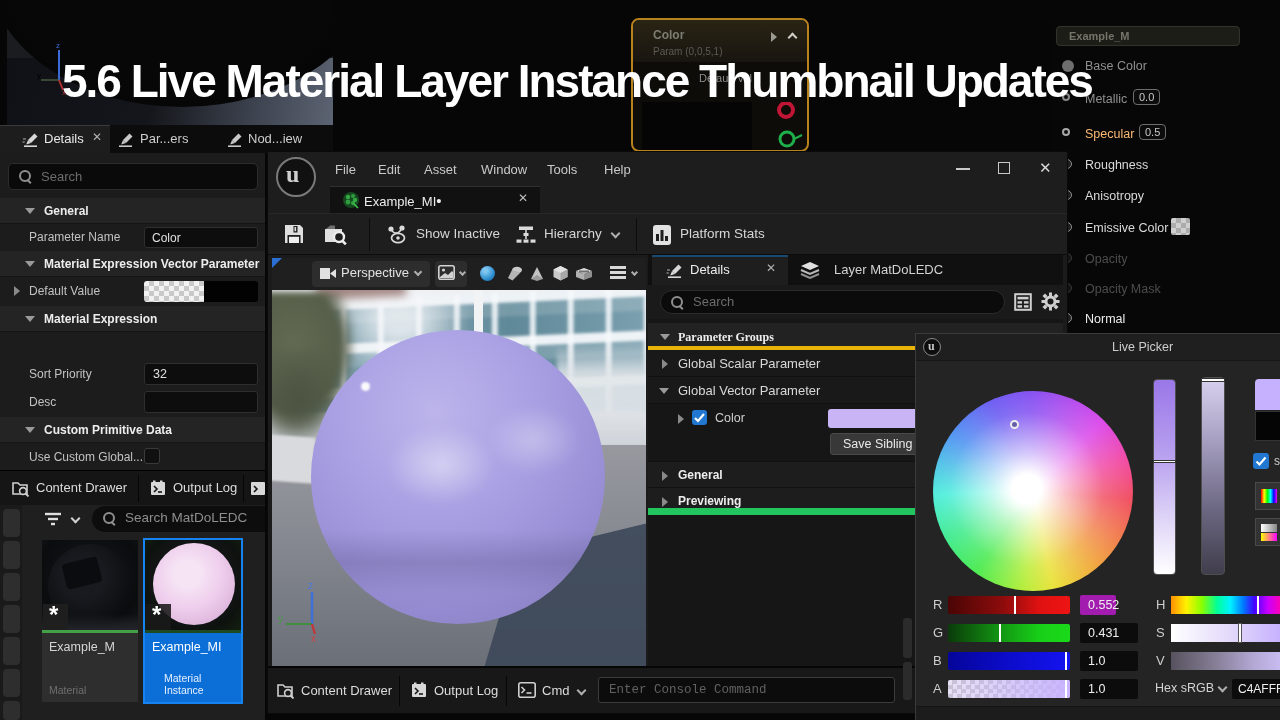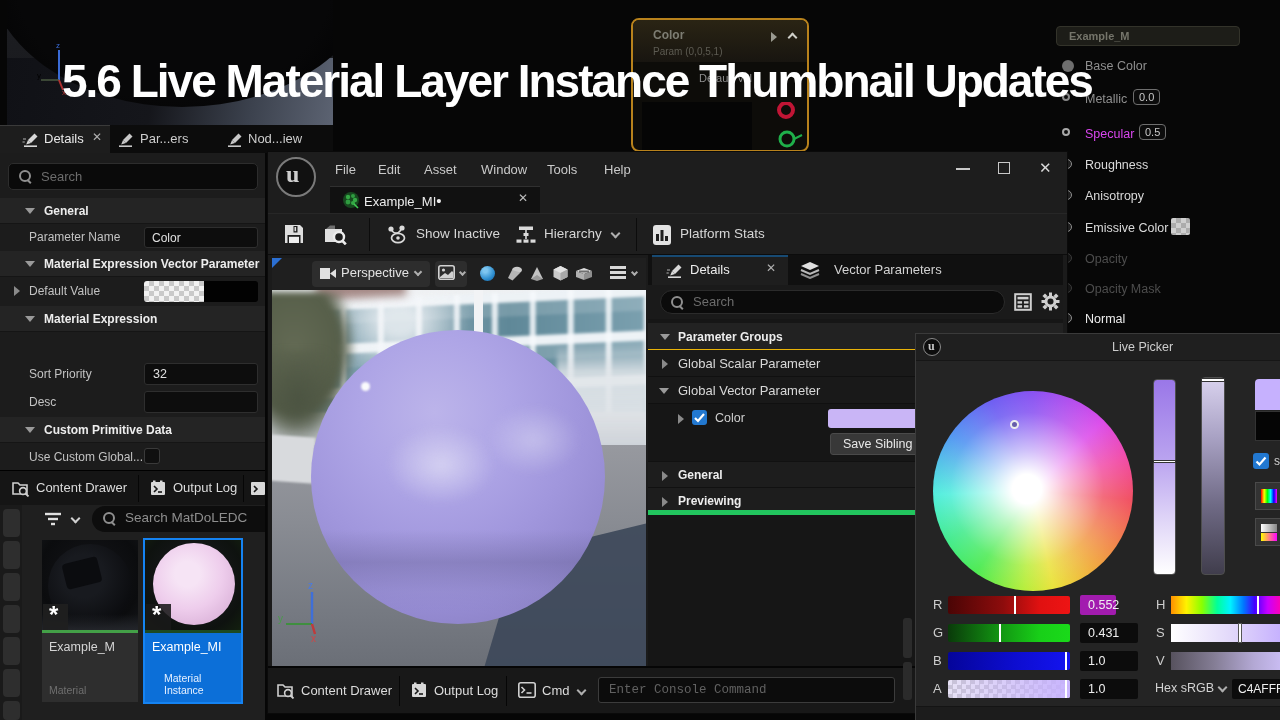--- a/index.html
+++ b/index.html
@@ -64,21 +64,21 @@
           <span class="pin" style="background:#6e6e6e;"></span>
           <span class="pintxt" style="color:#8f8f8f;">Base Color</span>
         </div>
       <div class="pinrow" style="top:70px;">
           <span class="pin" style="border:2.5px solid #8a8a8a; width:8px; height:8px; background:#0c0c0c;"></span>
           <span class="pintxt" style="color:#8f8f8f;">Metallic</span>
           <span class="pinbox" style="left:83px;">0.0</span>
         </div>
       <div class="pinrow" style="top:105px;">
           <span class="pin" style="border:2.5px solid #a8a8a8; width:8px; height:8px; background:#0c0c0c;"></span>
-          <span class="pintxt" style="color:#d946ef;">Specular</span>
+          <span class="pintxt" style="color:#fdba74;">Specular</span>
           <span class="pinbox" style="left:89px;">0.5</span>
         </div>
       <div class="pinrow" style="top:136px;">
           <span class="pin" style="background:linear-gradient(90deg,#d0d0d0 52%,#1f1f1f 52%); border:1px solid #8f8f8f; width:10px; height:10px;"></span>
           <span class="pintxt" style="color:#dadada;">Roughness</span>
         </div>
       <div class="pinrow" style="top:167px;">
           <span class="pin" style="background:linear-gradient(90deg,#d0d0d0 45%,#1f1f1f 45%); border:1px solid #8f8f8f; width:10px; height:10px;"></span>
           <span class="pintxt" style="color:#dadada;">Anisotropy</span>
         </div>
@@ -427,21 +427,21 @@
             <line x1="0.5" y1="11" x2="2.8" y2="11" stroke="#9a9a9a" stroke-width="1.2"></line>
             <path d="M2 15.2 L15 15.2" stroke="#d8d8d8" stroke-width="1.6"></path>
           </svg>
         <span class="abs" style="left:42px; top:7px; color:#ededed; font-size:13px;">Details</span>
         <span class="abs" style="left:118px; top:6px; color:#b0b0b0; font-size:12px;">✕</span>
         <svg class="abs" style="left:152px; top:6px;" width="20" height="18" viewBox="0 0 20 18">
           <path d="M10 1 L19 5 L10 9 L1 5 Z" fill="#e0e0e0"></path>
           <path d="M1 9 L10 13 L19 9" fill="none" stroke="#b9b9b9" stroke-width="2"></path>
           <path d="M1 13 L10 17 L19 13" fill="none" stroke="#8f8f8f" stroke-width="2"></path>
         </svg>
-        <span class="abs" style="left:186px; top:7px; color:#d2d2d2; font-size:13px;">Vector Parameters</span>
+        <span class="abs" style="left:186px; top:7px; color:#d2d2d2; font-size:13px;">Layer MatDoLEDC</span>
       </div>
 
       <div class="abs" style="left:0; top:30px; width:415px; height:34px; background:#1a1a1a;">
         <div class="abs" style="left:12px; top:5px; width:345px; height:24px; background:#0b0b0b; border-radius:12px; border:1px solid #2b2b2b;">
           <div class="mag" style="position:absolute; left:10px; top:5px;"></div>
           <span style="position:absolute; left:32px; top:3px; color:#6c6c6c; font-size:13px;">Search</span>
         </div>
         <svg class="abs" style="left:366px; top:8px;" width="18" height="18" viewBox="0 0 18 18">
           <rect x="1.2" y="1.2" width="15.6" height="15.6" fill="none" stroke="#cfcfcf" stroke-width="2"></rect>
           <rect x="3.5" y="3.8" width="11" height="2.6" fill="#cfcfcf"></rect>
@@ -459,21 +459,21 @@
             <rect x="2.2" y="2.2" width="3.6" height="3.6" transform="rotate(45 4 4)"></rect>
             <rect x="13.2" y="13.2" width="3.6" height="3.6" transform="rotate(45 15 15)"></rect>
             <rect x="13.2" y="2.2" width="3.6" height="3.6" transform="rotate(45 15 4)"></rect>
             <rect x="2.2" y="13.2" width="3.6" height="3.6" transform="rotate(45 4 15)"></rect>
             <circle cx="9.5" cy="9.5" r="6"></circle>
           </g>
           <circle cx="9.5" cy="9.5" r="3" fill="#1a1a1a"></circle>
         </svg>
       </div>
 
-      <div class="abs" style="left:0; top:68px; width:415px; height:27px; background:#222222; border-bottom:1px solid #eab308;">
+      <div class="abs" style="left:0; top:68px; width:415px; height:27px; background:#222222; border-bottom:4px solid #eab308;font-family:Liberation Serif, serif;">
         <div class="tri-down abs" style="left:12px; top:11px;"></div>
         <span class="hdr abs" style="left:30px; top:7px;">Parameter Groups</span>
       </div>
       <div class="abs" style="left:0; top:95px; width:415px; height:27px; background:#191919; border-bottom:1px solid #101010;">
         <div class="tri-right abs" style="left:14px; top:9px;"></div>
         <span class="abs" style="left:30px; top:6px; color:#d8d8d8; font-size:13px;">Global Scalar Parameter</span>
       </div>
       <div class="abs" style="left:0; top:122px; width:415px; height:27px; background:#191919; border-bottom:1px solid #101010;">
         <div class="tri-down abs" style="left:11px; top:11px;"></div>
         <span class="abs" style="left:30px; top:6px; color:#d8d8d8; font-size:13px;">Global Vector Parameter</span>
@@ -488,21 +488,21 @@
         <span class="abs" style="left:67px; top:7px; color:#cfcfcf; font-size:12.5px;">Color</span>
         <div class="abs" style="left:180px; top:5px; width:115px; height:19px; background:#c9b5f6; border-radius:3px;"></div>
       </div>
       <div class="abs" style="left:182px; top:178px; width:113px; height:22px; background:#383838; border:1px solid #4a4a4a; border-radius:3px;">
         <span style="position:absolute; left:12px; top:3px; color:#e8e8e8; font-size:12.5px;">Save Sibling</span>
       </div>
       <div class="abs" style="left:0; top:206px; width:415px; height:27px; background:#1d1d1d; border-bottom:1px solid #111; border-top:1px solid #111;">
         <div class="tri-right abs" style="left:14px; top:9px;"></div>
         <span class="hdr abs" style="left:30px; top:6px;">General</span>
       </div>
-      <div class="abs" style="left:0; top:233px; width:415px; height:27px; background:#1d1d1d; border-bottom:5px solid #22c55e;">
+      <div class="abs" style="left:0; top:233px; width:415px; height:27px; background:#1d1d1d; border-bottom:7px solid #22c55e;">
         <div class="tri-right abs" style="left:14px; top:9px;"></div>
         <span class="hdr abs" style="left:30px; top:6px;">Previewing</span>
       </div>
     </div>
 
     <div class="abs" style="left:0; top:514px; width:799px; height:47px; background:#181818; border-top:2px solid #060606;">
       <svg class="abs" style="left:9px; top:14px;" width="18" height="17" viewBox="0 0 18 17">
         <path d="M1 3 L6 3 L8 5 L15 5 L15 14 L1 14 Z" fill="none" stroke="#cfcfcf" stroke-width="1.6"></path>
         <circle cx="11" cy="11" r="3.4" fill="#181818" stroke="#cfcfcf" stroke-width="1.6"></circle>
         <line x1="13.5" y1="13.5" x2="16.5" y2="16.5" stroke="#cfcfcf" stroke-width="1.8"></line>

